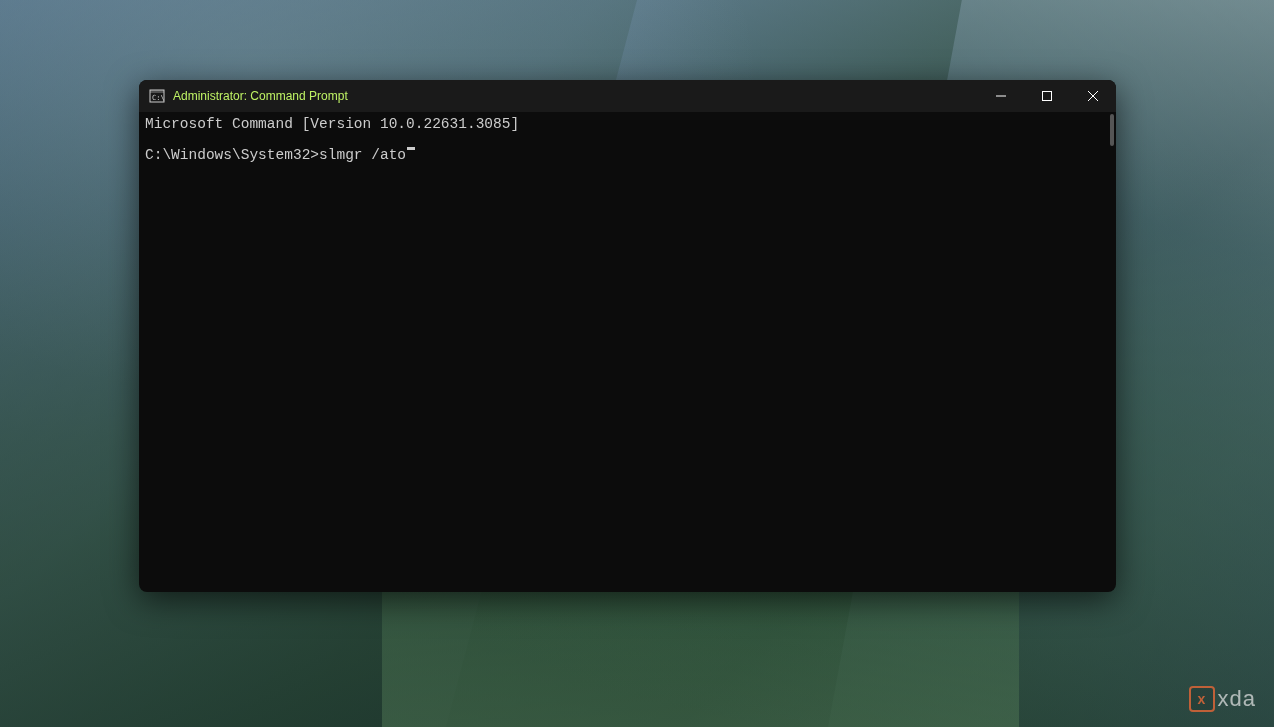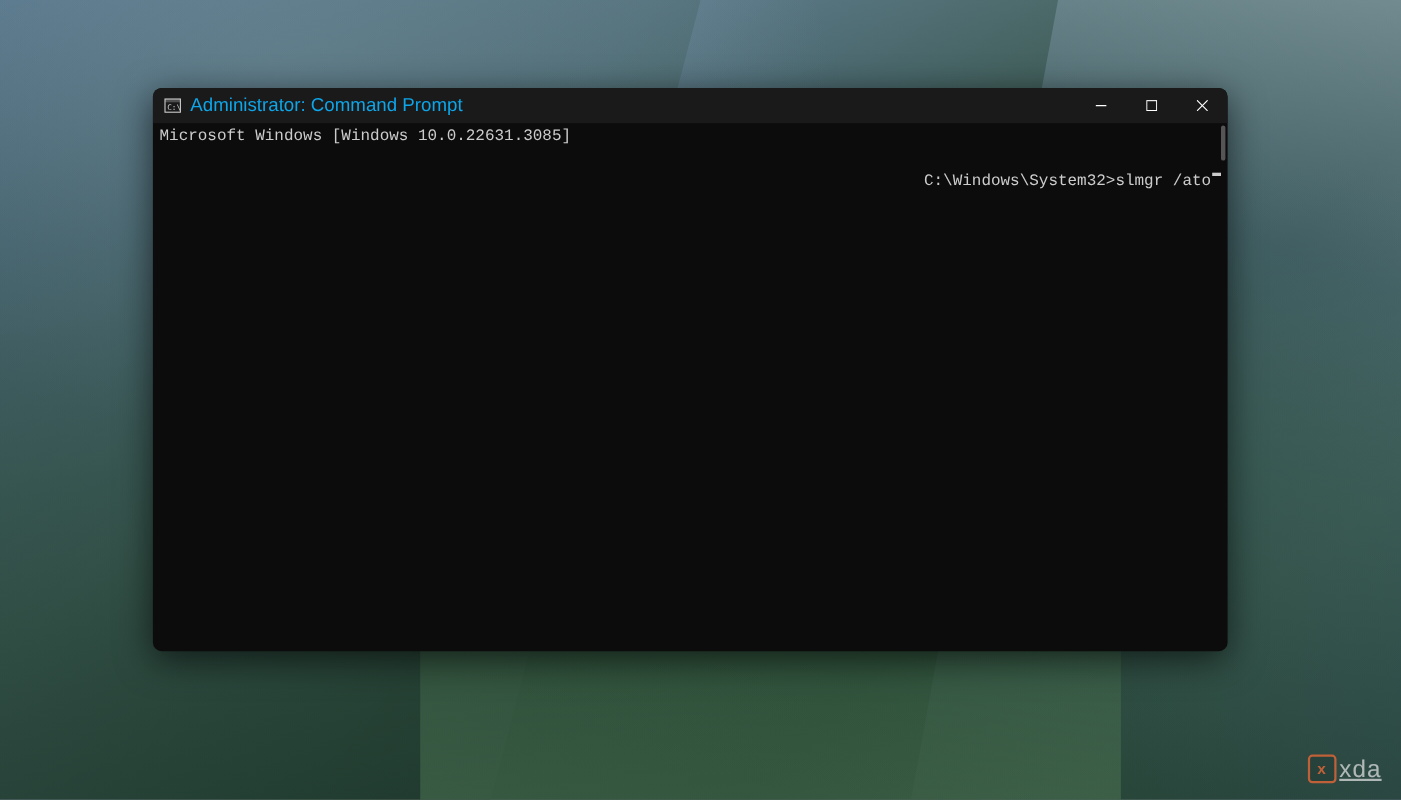--- a/index.html
+++ b/index.html
@@ -89,22 +89,22 @@
 
     .titlebar-icon {
       width: 16px;
       height: 16px;
       display: flex;
       align-items: center;
       justify-content: center;
     }
 
     .titlebar-title {
-      color: #0ea5e9;
-      font-size: 17px;
+      color: #bef264;
+      font-size: 12px;
       font-weight: 400;
     }
 
     .titlebar-controls {
       display: flex;
       height: 100%;
     }
 
     .titlebar-btn {
       width: 46px;
@@ -129,22 +129,21 @@
       overflow: hidden;
     }
 
     .terminal-line {
       white-space: pre;
     }
 
     .prompt-line {
       display: flex;
       white-space: pre;
-      margin-top: 24px;
-      justify-content: flex-end;
+      margin-top: 14px;
     }
 
     .cursor {
       display: inline-block;
       width: 8px;
       height: 3px;
       background: #cccccc;
       vertical-align: bottom;
       margin-bottom: 1px;
       margin-left: 1px;
@@ -188,21 +187,20 @@
       font-weight: bold;
       font-size: 14px;
       background: rgba(0,0,0,0.15);
     }
 
     .watermark-text {
       color: #e8e8e8;
       font-size: 22px;
       font-weight: 300;
       letter-spacing: 1px;
-      text-decoration: underline;
     }
   </style>
 </head>
 <body>
 
 <div class="desktop-bg">
   <div class="mountain1"></div>
   <div class="mountain2"></div>
   <div class="valley"></div>
 </div>
@@ -232,21 +230,21 @@
       </button>
       <button class="titlebar-btn close">
         <svg width="10" height="10" viewBox="0 0 10 10">
           <line x1="0" y1="0" x2="10" y2="10" stroke="#fff" stroke-width="1"></line>
           <line x1="10" y1="0" x2="0" y2="10" stroke="#fff" stroke-width="1"></line>
         </svg>
       </button>
     </div>
   </div>
   <div class="terminal-content">
-    <div class="terminal-line">Microsoft Windows [Windows 10.0.22631.3085]</div>
+    <div class="terminal-line">Microsoft Command [Version 10.0.22631.3085]</div>
     <div class="prompt-line">
       <span>C:\Windows\System32&gt;</span><span>slmgr /ato</span><span class="cursor"></span>
     </div>
     <div class="scrollbar"></div>
   </div>
 </div>
 
 <div class="watermark">
   <span class="watermark-icon">x</span>
   <span class="watermark-text">xda</span>

